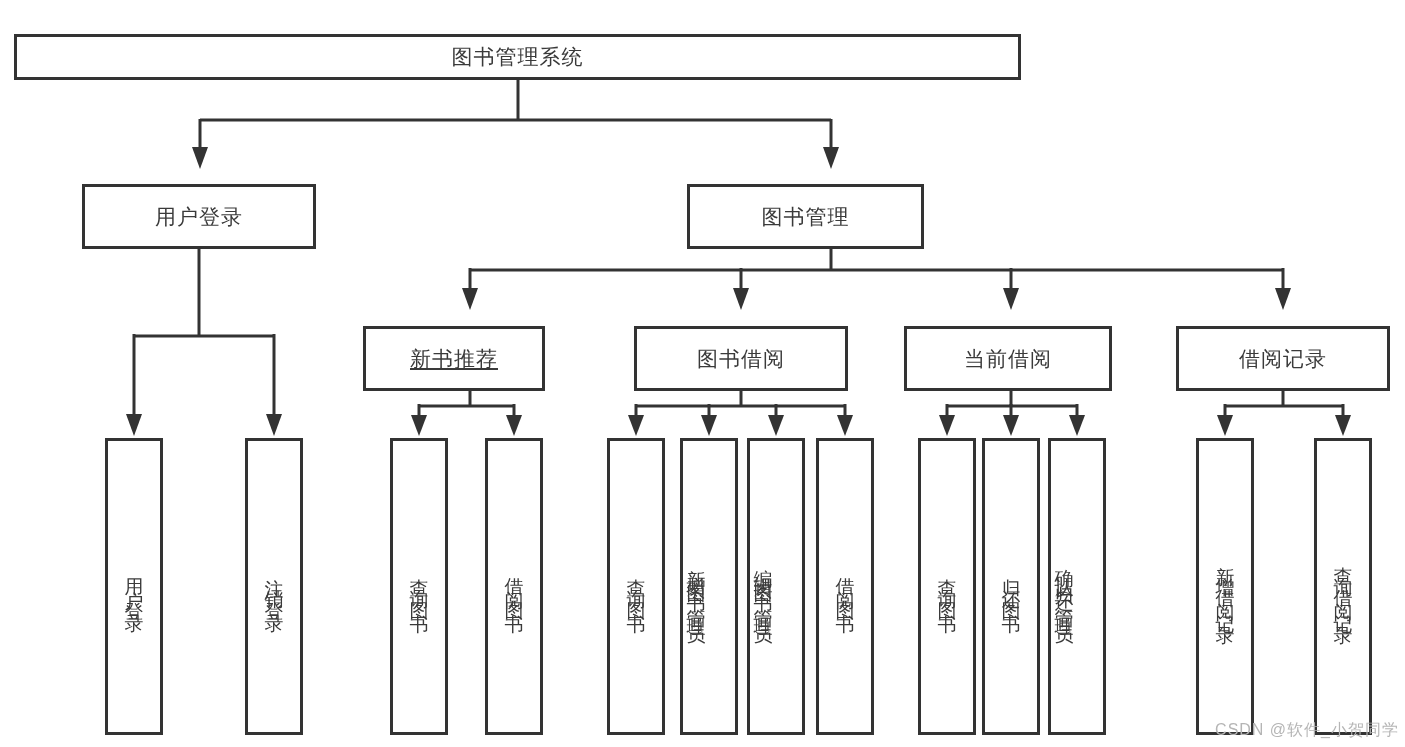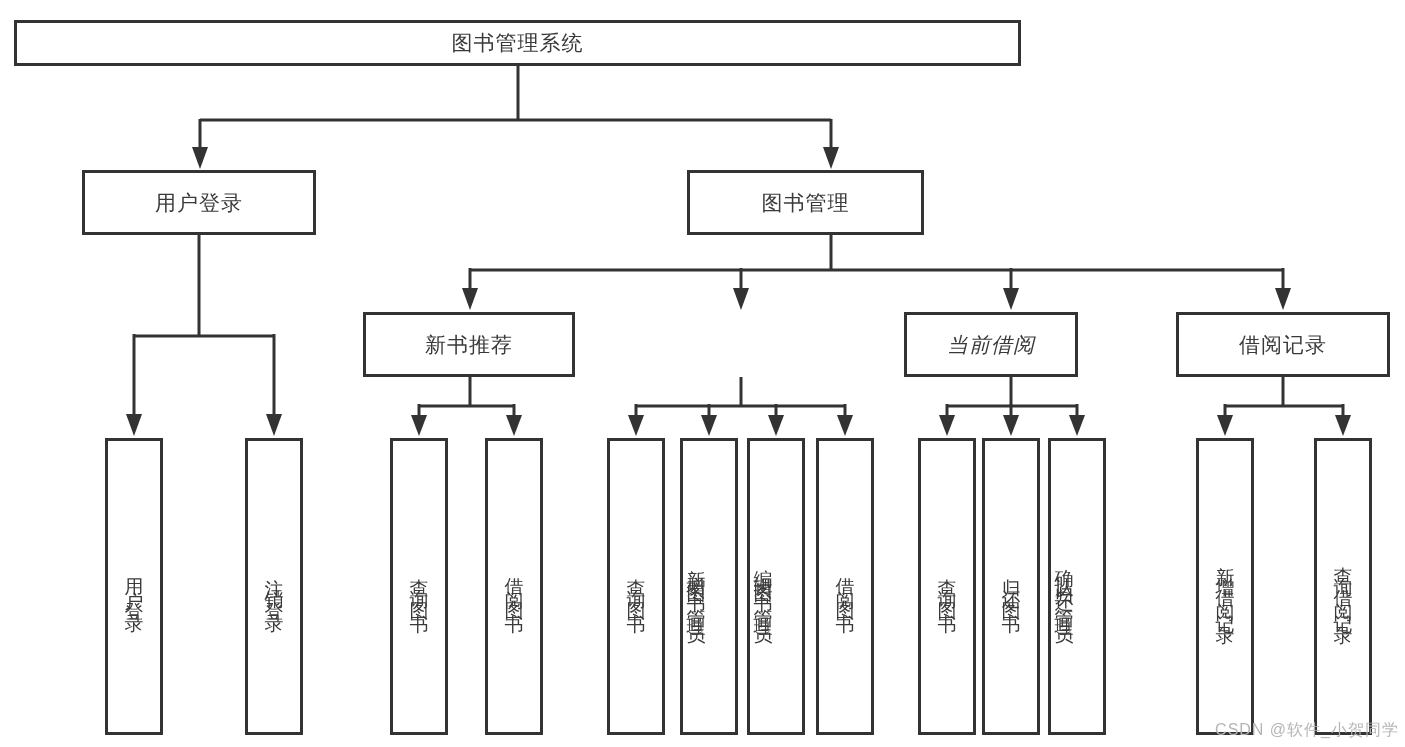--- a/index.html
+++ b/index.html
@@ -28,20 +28,21 @@
     background: #ffffff;
     border: 3px solid #333333;
     display: flex;
     align-items: center;
     justify-content: center;
     color: #3a3a3a;
   }
   .hnode {
     font-size: 21px;
     letter-spacing: 1px;
+    margin-top: 14px;
   }
   .root-node {
     left: 14px; top: 20px;
     width: 1007px; height: 46px;
     border-width: 3px;
   }
   .vnode {
     top: 438px;
     width: 58px; height: 297px;
     font-size: 19px;
@@ -157,24 +158,27 @@
     <span>图书管理系统</span>
   </div>
 
   <div class="node hnode" style="left:82px; top:170px; width:234px; height:65px;">
     <span>用户登录</span>
   </div>
   <div class="node hnode" style="left:687px; top:170px; width:237px; height:65px;">
     <span>图书管理</span>
   </div>
 
-  <div class="node hnode" style="left:363px; top:312px; width:212px; height:65px;">
+  <div class="node hnode" style="left:363px; top:312px; width:182px; height:65px;text-decoration:underline;">
     <span>新书推荐</span>
   </div>
-  <div class="node hnode" style="left:904px; top:312px; width:174px; height:65px;font-style:italic;">
+  <div class="node hnode" style="left:634px; top:312px; width:214px; height:65px;">
+    <span>图书借阅</span>
+  </div>
+  <div class="node hnode" style="left:904px; top:312px; width:208px; height:65px;">
     <span>当前借阅</span>
   </div>
   <div class="node hnode" style="left:1176px; top:312px; width:214px; height:65px;">
     <span>借阅记录</span>
   </div>
 
   <div class="node vnode" style="left:105px;">
     <span class="vtext">用户登录</span>
   </div>
   <div class="node vnode" style="left:245px;">

